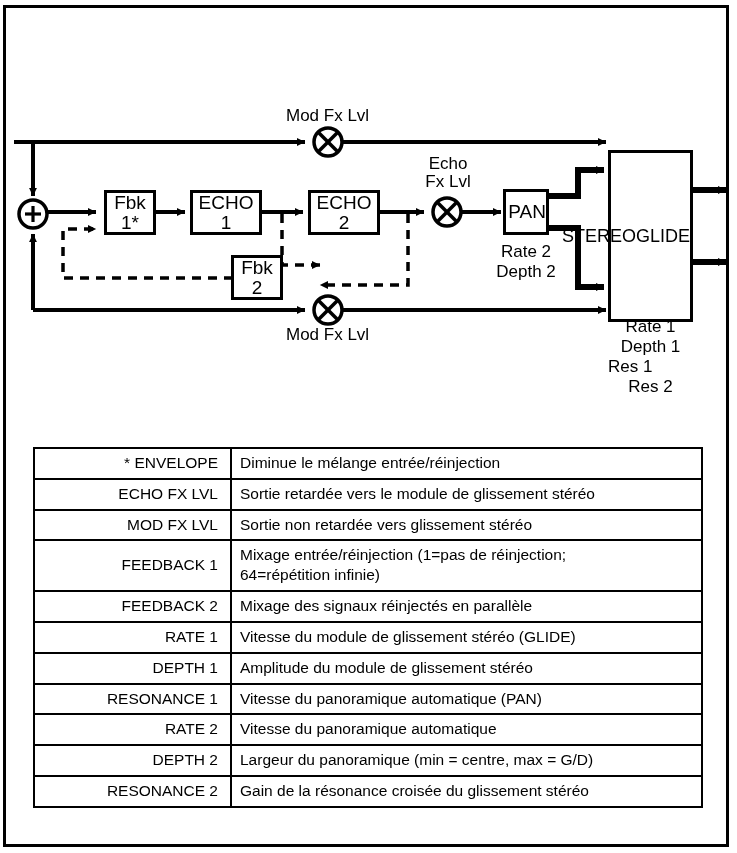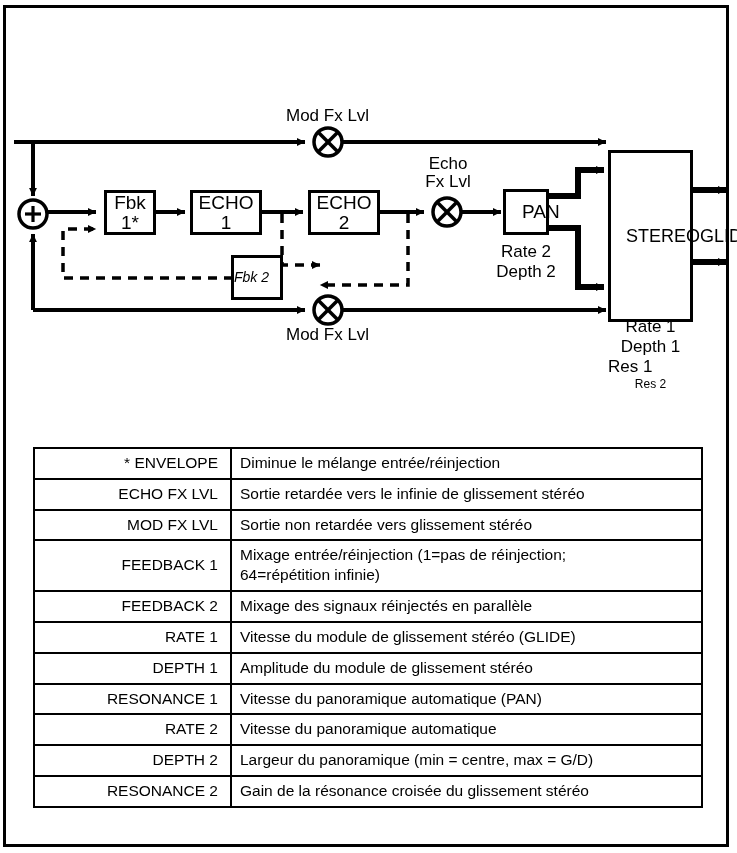--- a/index.html
+++ b/index.html
@@ -1,21 +1,21 @@
 <!DOCTYPE html>
 <html><head>
 <meta charset="utf-8">
 <style>
   html,body{margin:0;padding:0;background:#ffffff;}
   body{width:737px;height:853px;font-family:"Liberation Sans",sans-serif;color:#000;}
   #page{position:relative;width:737px;height:853px;overflow:hidden;}
   #frame{position:absolute;left:3px;top:5px;width:726px;height:842px;border:3px solid #000;box-sizing:border-box;}
   #diagram{position:absolute;left:0;top:0;width:737px;height:430px;}
   .blk{position:absolute;border:3px solid #000;background:#fff;box-sizing:border-box;
-       display:flex;align-items:center;justify-content:flex-start;text-align:center;line-height:1.02;}
+       display:flex;align-items:center;justify-content:flex-end;text-align:center;line-height:1.02;}
   .lbl{position:absolute;white-space:pre;line-height:1.05;}
   #tablewrap{position:absolute;left:33px;top:447px;width:670px;}
   table{border-collapse:collapse;width:670px;table-layout:fixed;}
   table, td{border:2px solid #000;}
   td{padding:4px 8px 5px 8px;font-size:15.5px;line-height:1.28;vertical-align:middle;margin-left:44px;}
   td.k{width:175px;text-align:right;white-space:nowrap;padding-right:12px;}
   td.d{text-align:left;}
 </style>
 </head>
 <body>
@@ -89,21 +89,21 @@
     </div>
 
     <div class="blk" style="left:190px;top:190px;width:72px;height:45px;font-size:19px;">
       <span>ECHO 1</span>
     </div>
 
     <div class="blk" style="left:308px;top:190px;width:72px;height:45px;font-size:19px;">
       <span>ECHO 2</span>
     </div>
 
-    <div class="blk" style="left:231px;top:255px;width:52px;height:45px;font-size:14px;font-style:italic;">
+    <div class="blk" style="left:231px;top:255px;width:52px;height:45px;font-size:19px;">
       <span>Fbk 2</span>
     </div>
 
     <div class="blk" style="left:503px;top:189px;width:46px;height:46px;font-size:19px;padding-left:16px;">
       <span>PAN</span>
     </div>
 
     <div class="blk" style="left:608px;top:150px;width:85px;height:172px;font-size:18px;flex-direction:row;padding-left:15px;">
       <span>STEREO</span>
       <span>GLIDE</span>
@@ -116,33 +116,33 @@
 
     <div class="lbl" style="left:425px;top:155px;width:46px;text-align:center;font-size:17px;">Echo</div>
     <div class="lbl" style="left:419px;top:173px;width:58px;text-align:center;font-size:17px;">Fx Lvl</div>
 
     <div class="lbl" style="left:490px;top:243px;width:72px;text-align:center;font-size:17px;">Rate 2</div>
     <div class="lbl" style="left:490px;top:263px;width:72px;text-align:center;font-size:17px;">Depth 2</div>
 
     <div class="lbl" style="left:608px;top:318px;width:85px;text-align:center;font-size:17px;">Rate 1</div>
     <div class="lbl" style="left:608px;top:338px;width:85px;text-align:center;font-size:17px;">Depth 1</div>
     <div class="lbl" style="left:608px;top:358px;width:85px;font-size:17px;">Res 1</div>
-    <div class="lbl" style="left:608px;top:378px;width:85px;text-align:center;font-size:12px;">Res 2</div>
+    <div class="lbl" style="left:608px;top:378px;width:85px;text-align:center;font-size:17px;">Res 2</div>
   </div>
 
   <div id="tablewrap">
     <table>
       <tbody>
           <tr>
             <td class="k">* ENVELOPE</td>
             <td class="d" style="white-space: pre-line; border-radius: 10px;">Diminue le mélange entrée/réinjection</td>
           </tr>
           <tr>
             <td class="k">ECHO FX LVL</td>
-            <td class="d" style="white-space: pre-line;">Sortie retardée vers le infinie de glissement stéréo</td>
+            <td class="d" style="white-space: pre-line;">Sortie retardée vers le module de glissement stéréo</td>
           </tr>
           <tr>
             <td class="k">MOD FX LVL</td>
             <td class="d" style="white-space: pre-line;">Sortie non retardée vers glissement stéréo</td>
           </tr>
           <tr>
             <td class="k">FEEDBACK 1</td>
             <td class="d" style="white-space: pre-line;">Mixage entrée/réinjection (1=pas de réinjection;
 64=répétition infinie)</td>
           </tr>

